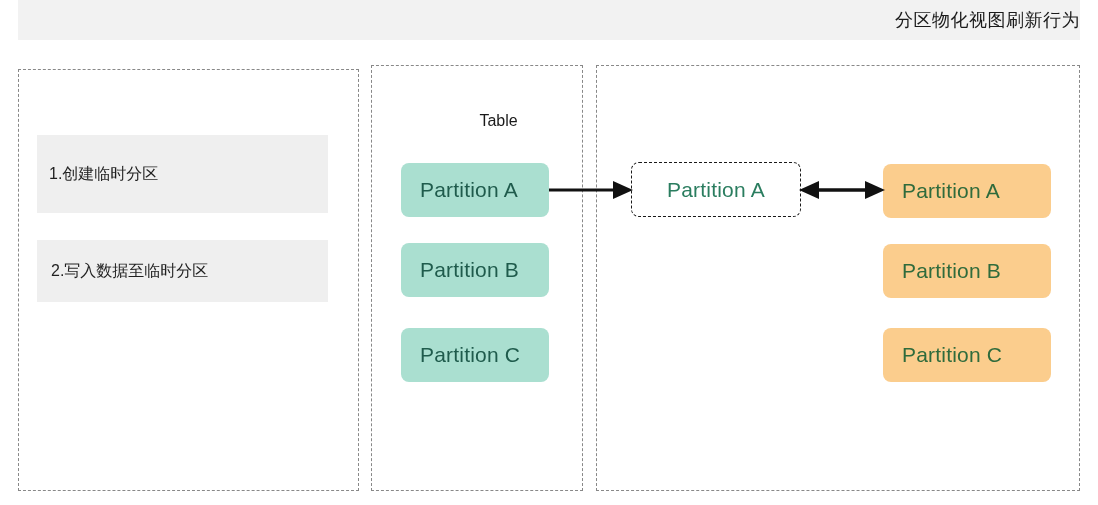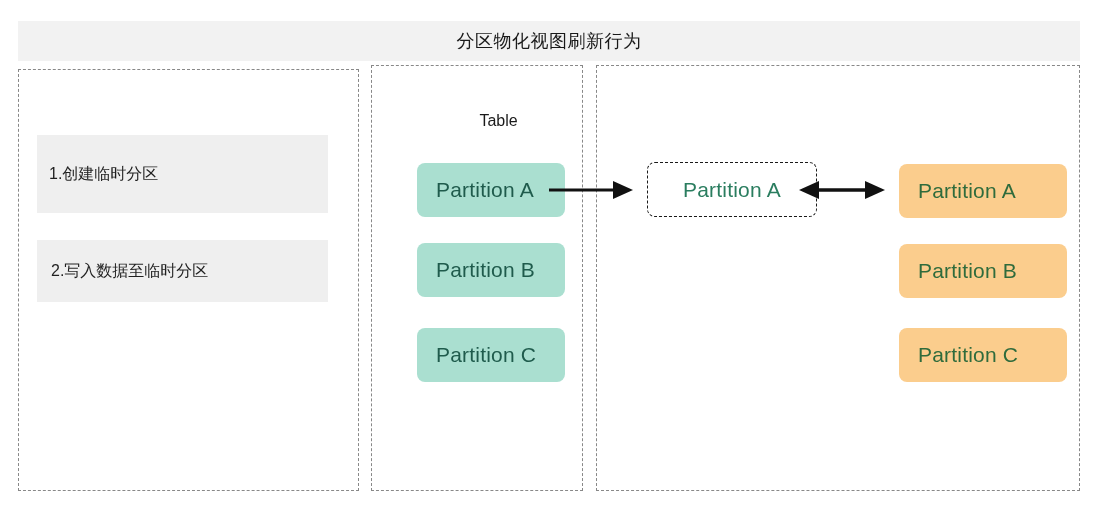--- a/index.html
+++ b/index.html
@@ -18,27 +18,27 @@
   #canvas {
     position: relative;
     width: 1098px;
     height: 505px;
   }
 
   
   .header-bar {
     position: absolute;
     left: 18px;
-    top: 21px;
+    top: 0;
     width: 1062px;
     height: 40px;
     background: #f2f2f2;
     display: flex;
     align-items: center;
-    justify-content: center;
+    justify-content: flex-end;
   }
   .header-title {
     font-size: 18px;
     color: #1a1a1a;
     letter-spacing: 0.5px;
     white-space: nowrap;
   }
 
   
   .panel {
@@ -83,21 +83,20 @@
   
   .chip {
     position: absolute;
     border-radius: 8px;
     display: flex;
     align-items: center;
     box-sizing: border-box;
     padding-left: 19px;
     font-size: 21px;
     letter-spacing: 0.2px;
-    margin-left: 16px;
   }
   .chip-teal   { background: #aadfd0; color: #1f5b4c; }
   .chip-orange { background: #fbcd8d; color: #2f6b3c; }
   .chip-dashed {
     background: #ffffff;
     border: 1.6px dashed #1a1a1a;
     color: #2a7d5f;
     justify-content: center;
     padding-left: 0;
   }

